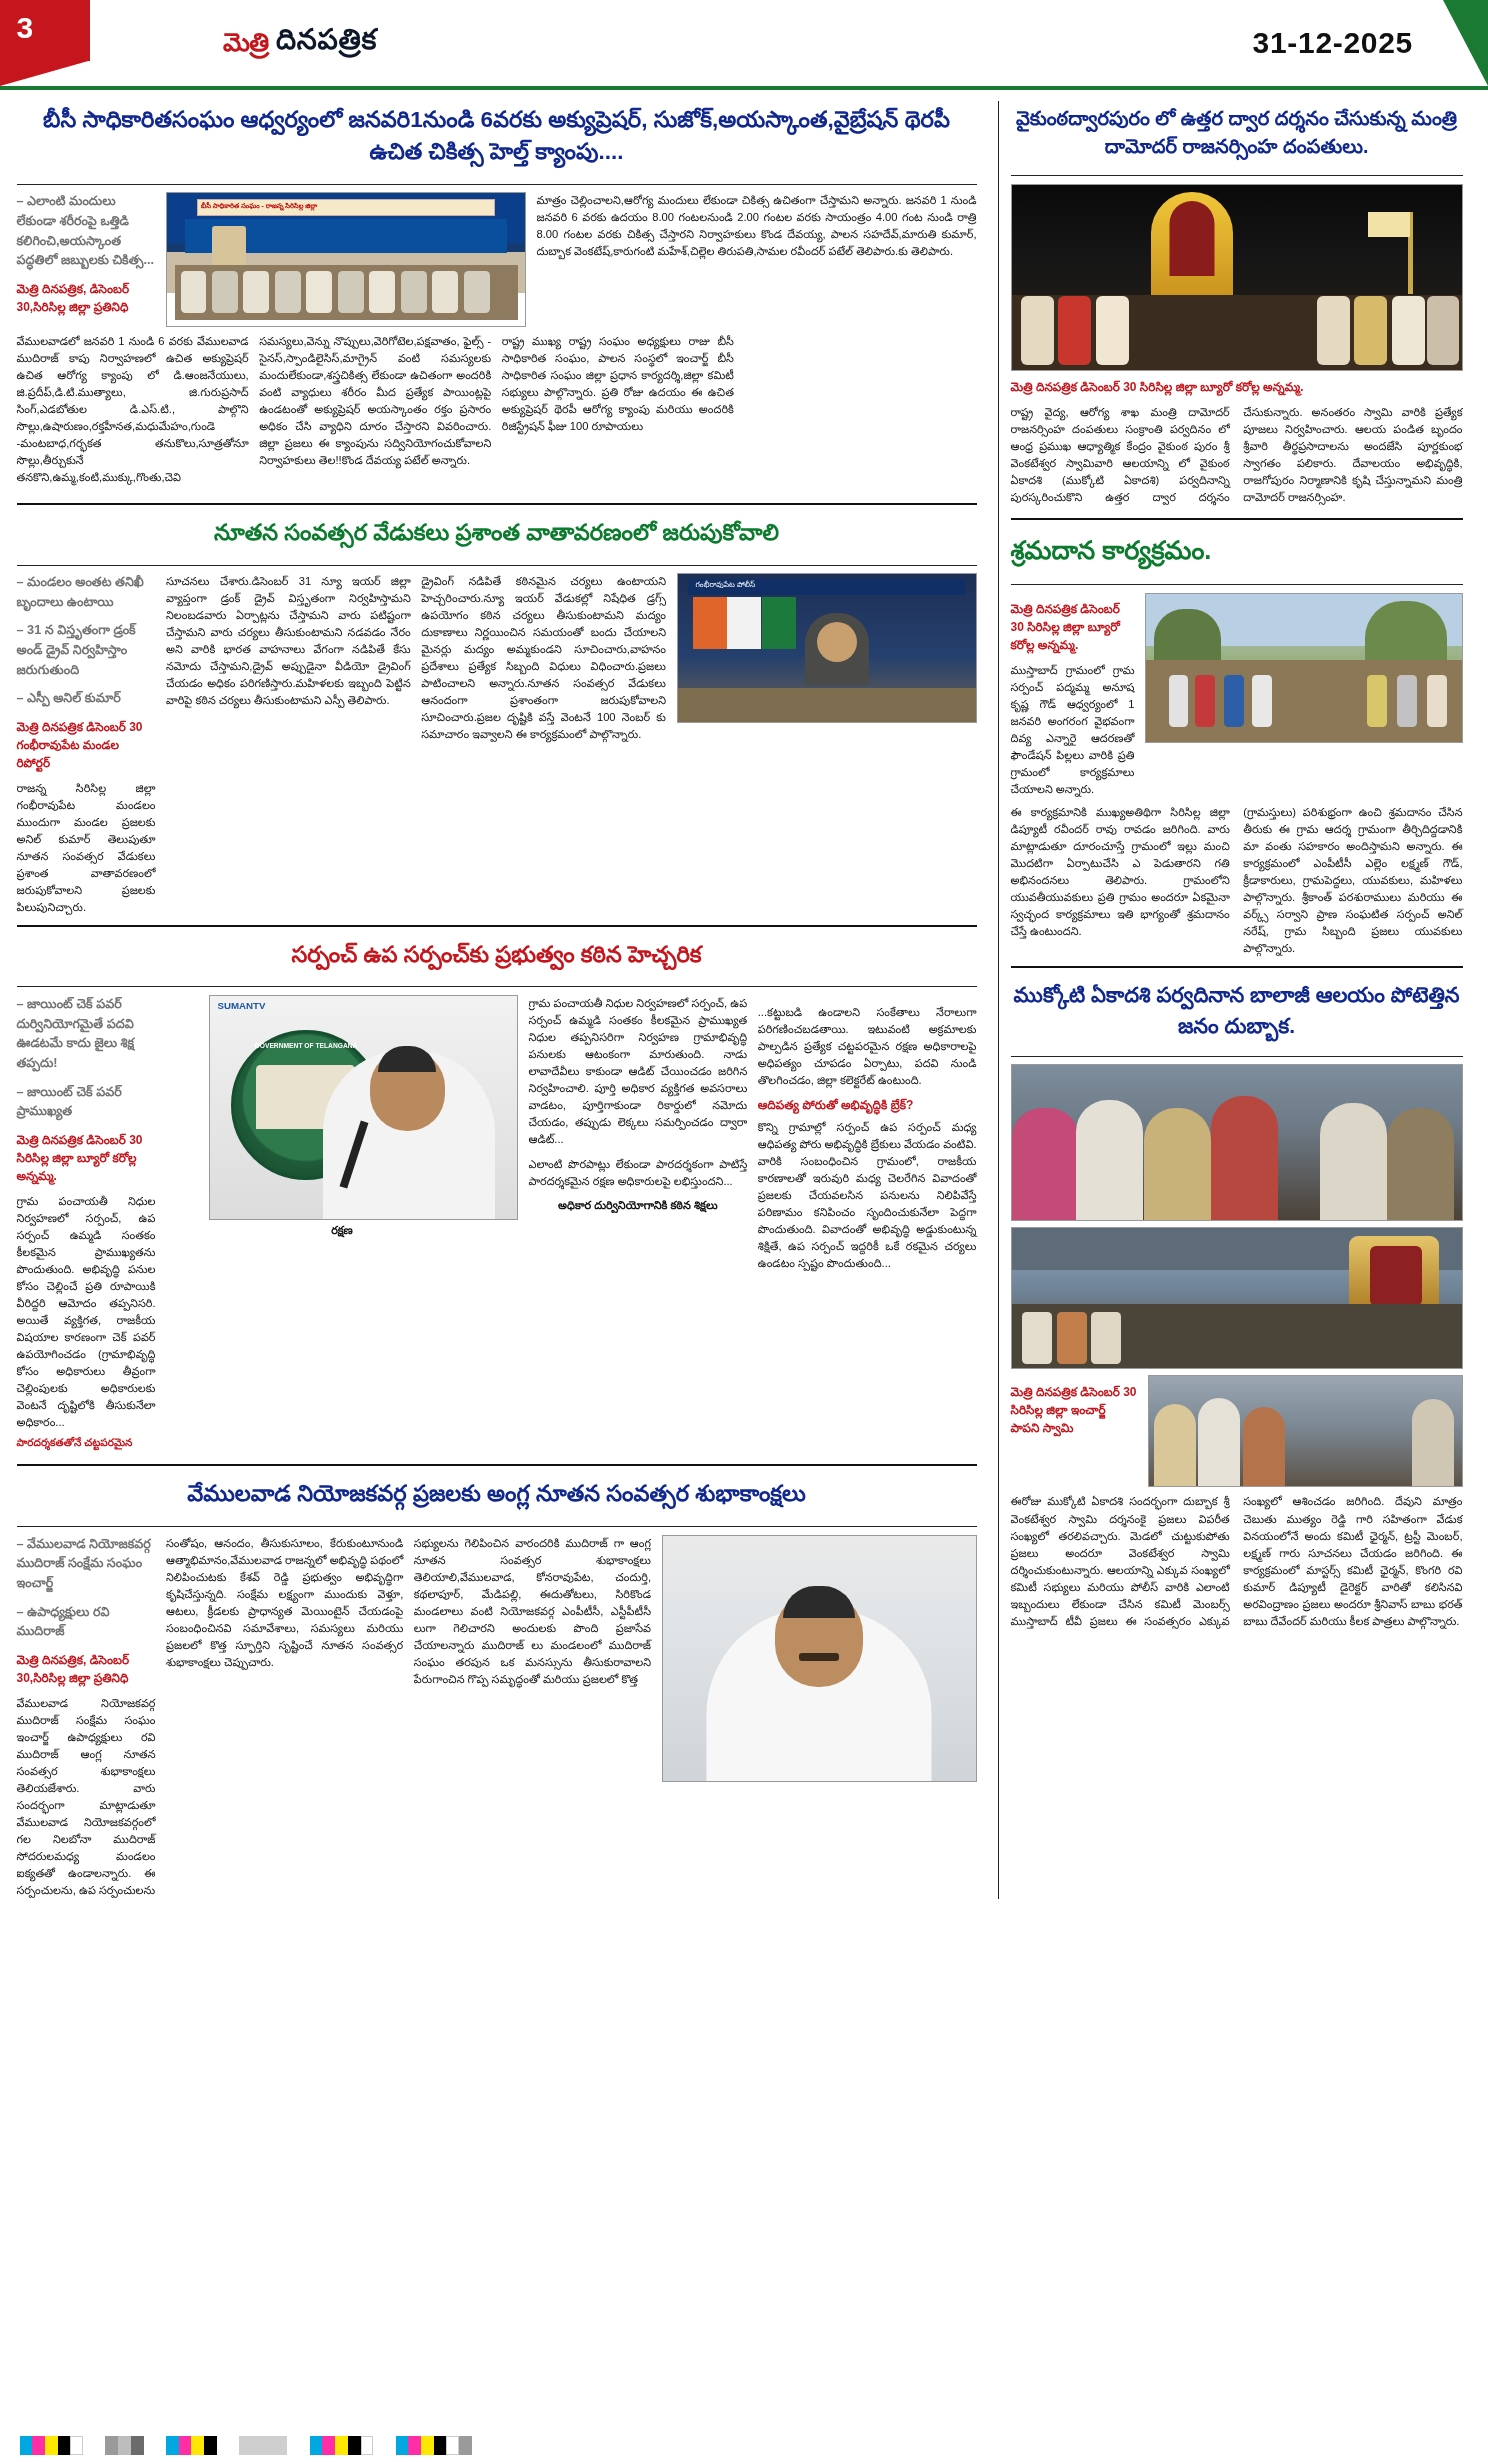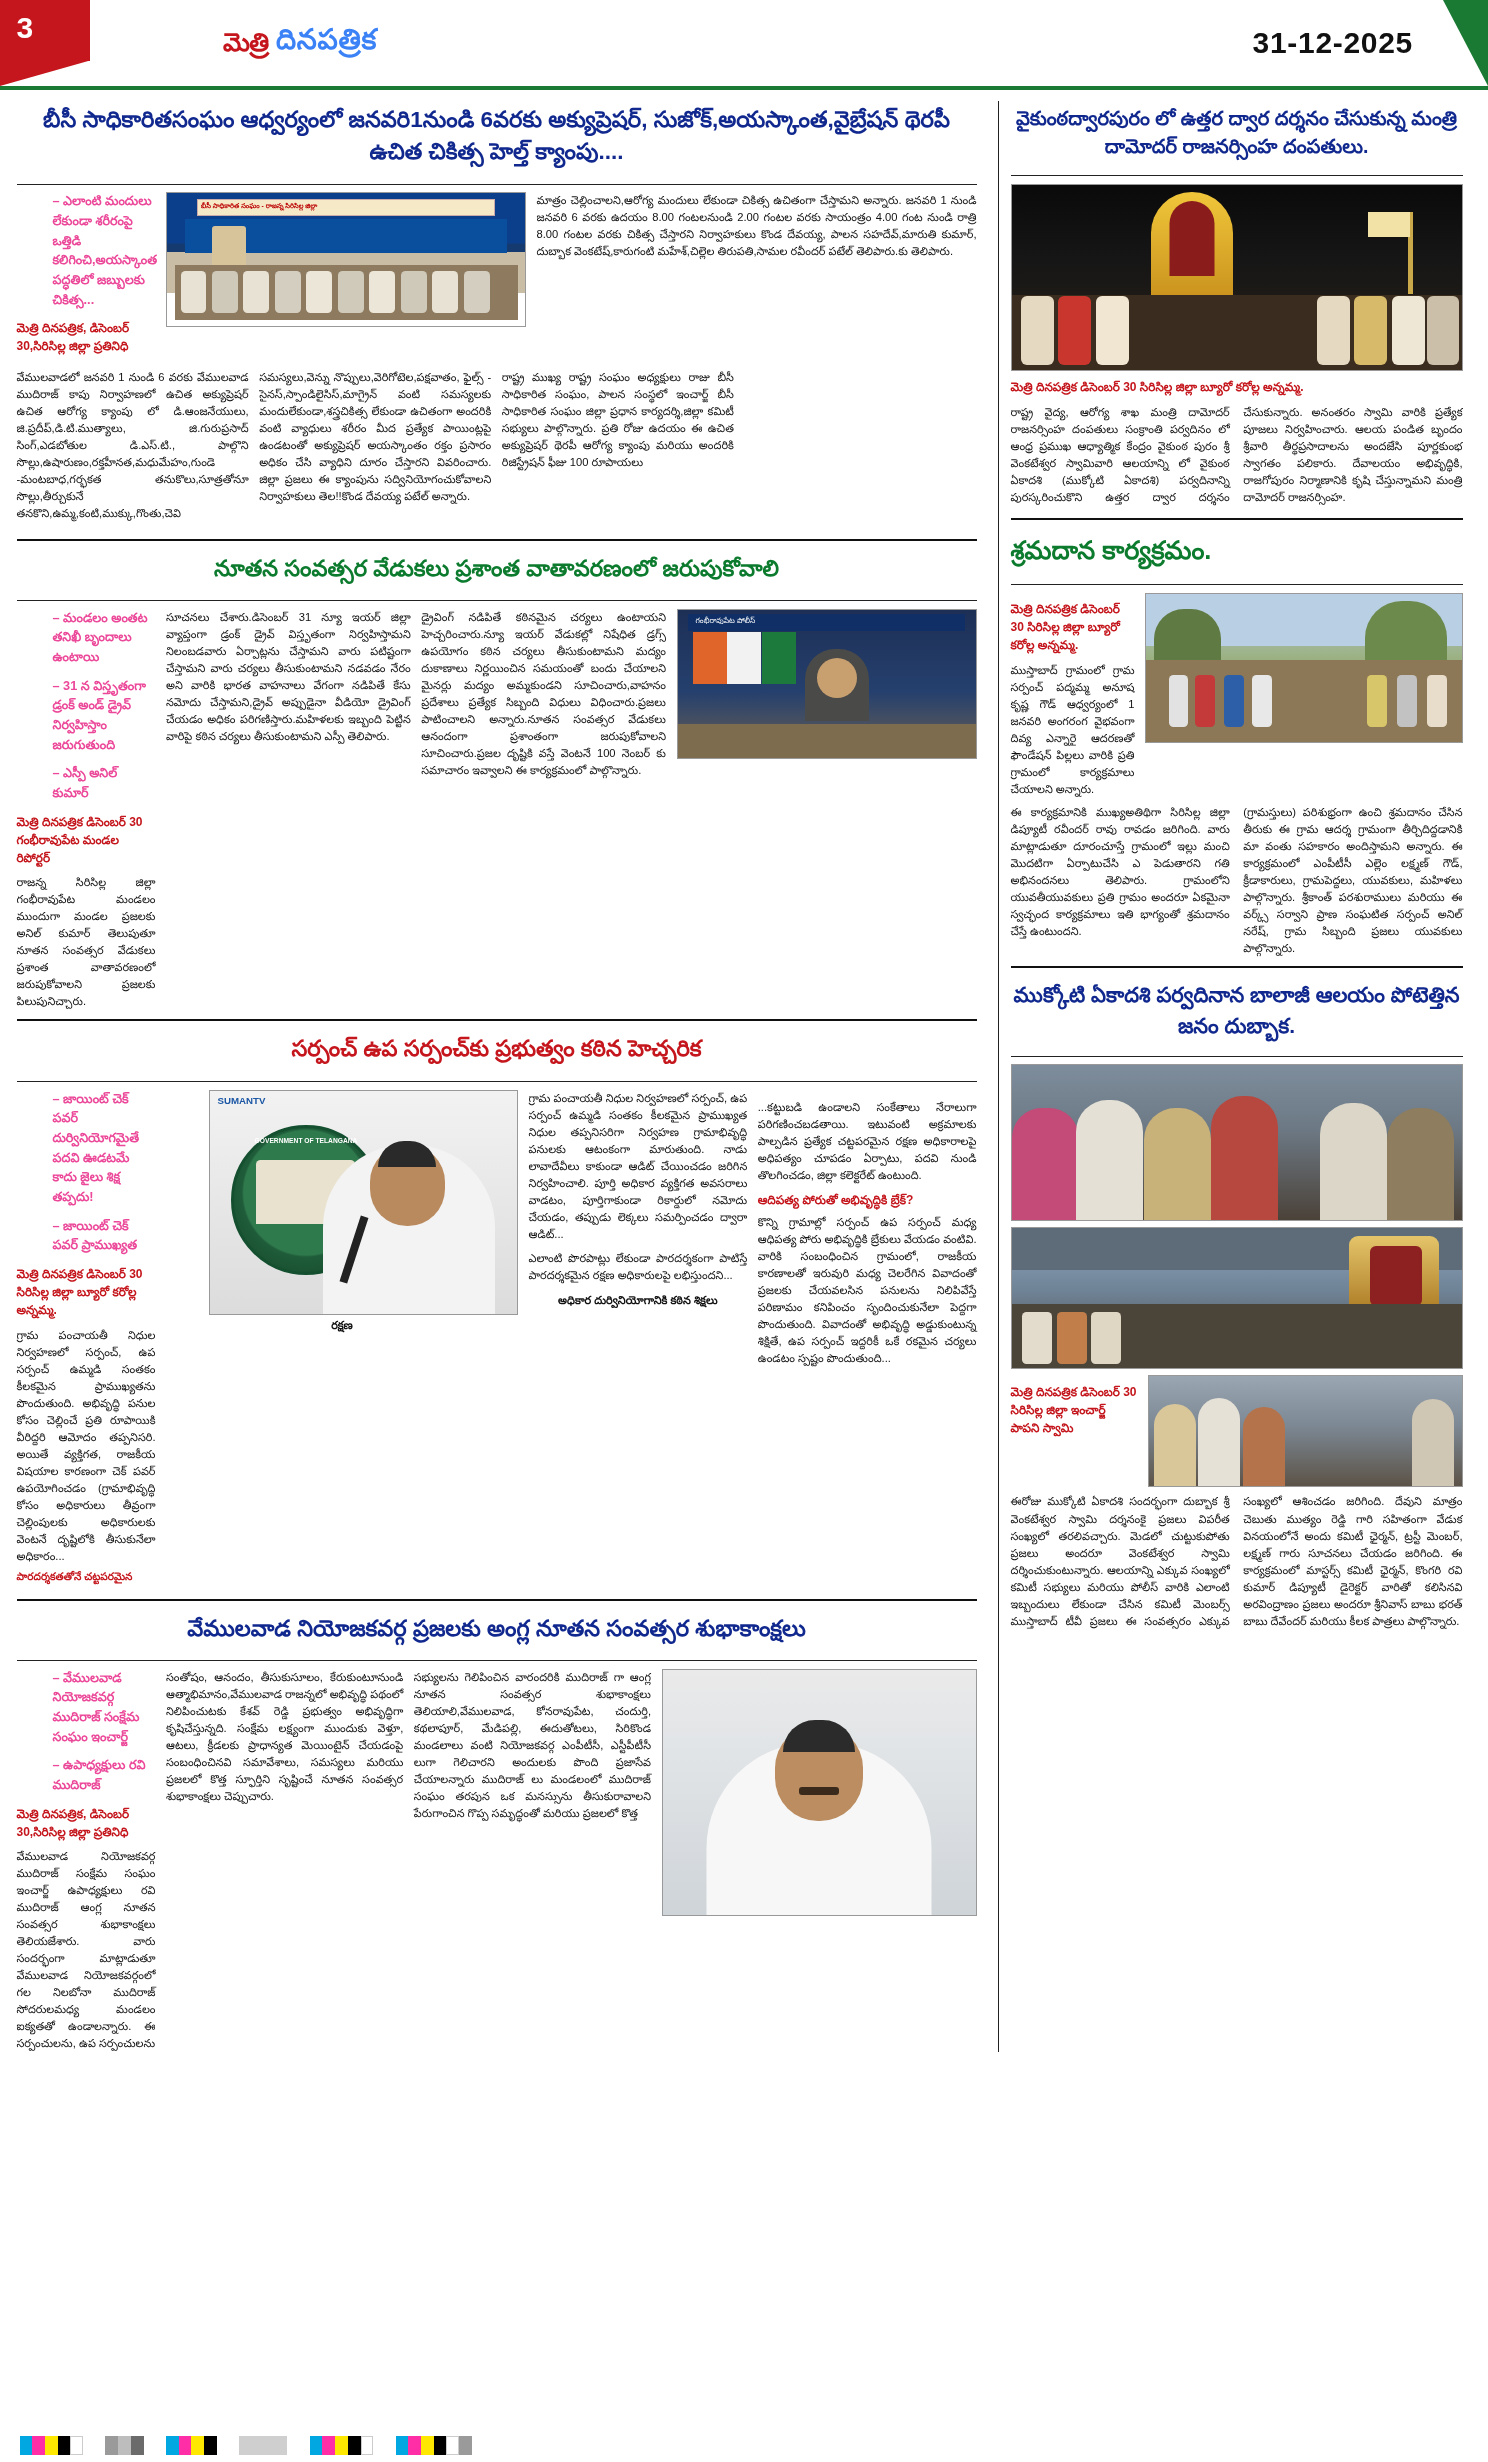--- a/index.html
+++ b/index.html
@@ -58,21 +58,21 @@
   .mh-logo .logo-mark {
     font-size:25.5px;
     font-weight:bold;
     color:#c4161c;
     line-height:1;
     letter-spacing:-0.7px;
   }
   .mh-logo .logo-word {
     font-size:28.5px;
     font-weight:bold;
-    color:#3b82f6;
+    color:#0f172a;
     letter-spacing:0.7px;
   }
   .mh-mid { flex:1; }
   .mh-date {
     flex:0 0 420px;
     display:flex;
     align-items:center;
     justify-content:flex-end;
     padding-right:30px;
     font-size:30px;
@@ -112,23 +112,22 @@
   }
   .headline.green { color:#0c7b2e; }
   .headline.red { color:#c4161c; }
   .headline.blue { color:#11298f; }
 
   .rule { border-top:1.5px solid #222; margin:7.5px 0; }
 
   .bullets {
     font-size:12.7px;
     line-height:1.55;
-    color:#ec4899;
-    font-weight:bold;
-    margin-left:36px;
+    color:#737373;
+    font-weight:bold;
   }
   .bullets p { margin:0 0 9px 0; }
 
   .byline {
     font-size:12px;
     line-height:1.5;
     font-weight:bold;
     color:#c4161c;
     margin:7.5px 0;
   }

